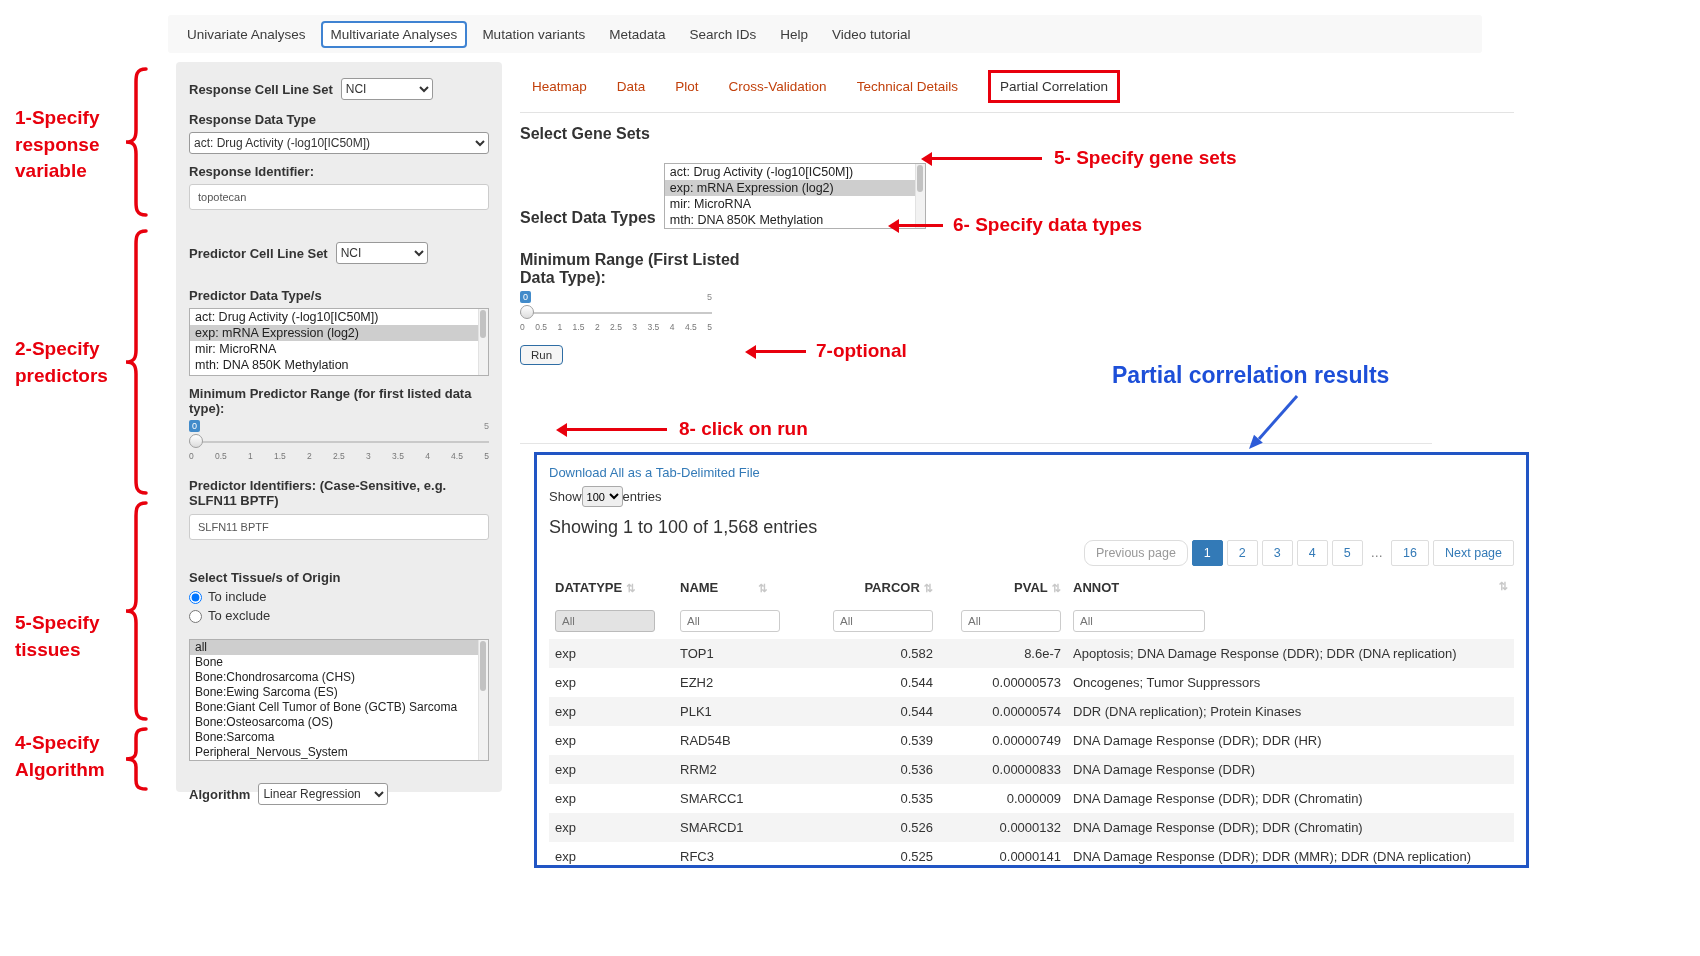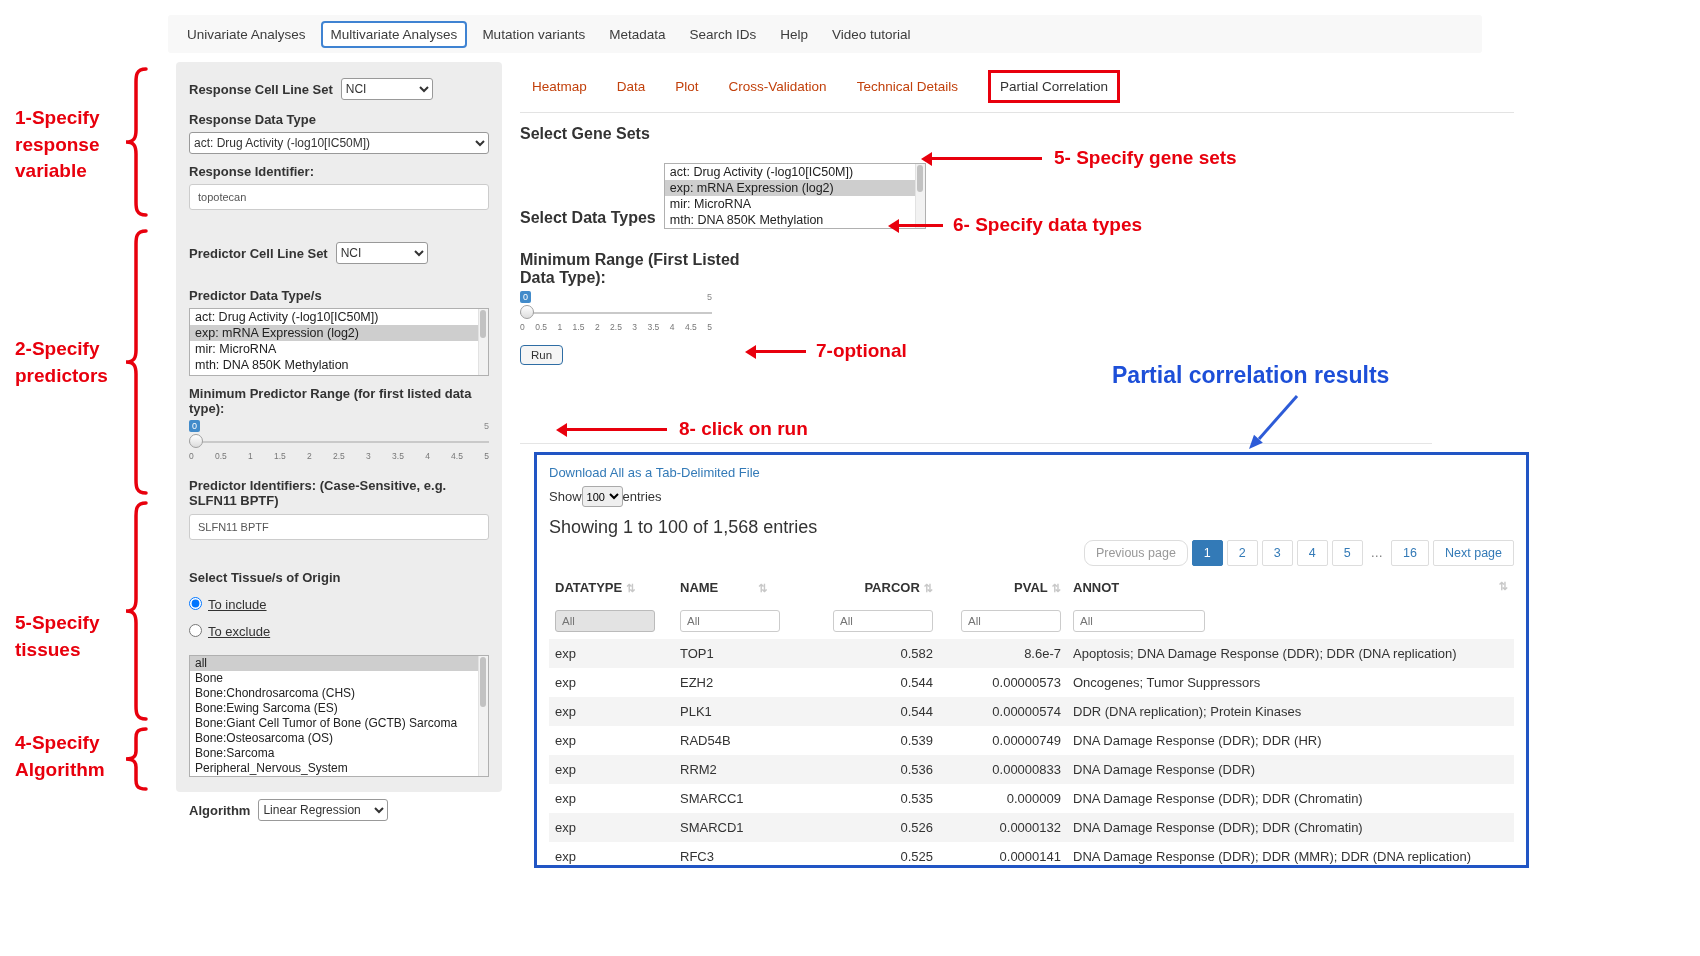--- a/index.html
+++ b/index.html
@@ -42,21 +42,21 @@
   .slider{position:relative;height:46px;margin-top:4px;}
   .slider-val{position:absolute;left:0;top:0;background:#428bca;color:#fff;font-size:9px;
               padding:0 3px;border-radius:2px;line-height:12px;}
   .slider-max{position:absolute;right:0;top:1px;font-size:9px;color:#888;}
   .slider-track{position:absolute;left:0;right:0;top:21px;height:2px;background:#c9c9c9;}
   .slider-handle{position:absolute;left:0;top:14px;width:14px;height:14px;border-radius:50%;
                  background:linear-gradient(#fff,#ddd);border:1px solid #a0a0a0;box-sizing:border-box;}
   .slider-ticks{position:absolute;left:0;right:0;top:31px;display:flex;justify-content:space-between;
                 font-size:8.5px;color:#777;}
 
-  .radio-row{display:flex;align-items:flex-start;gap:6px;margin-top:12px;font-size:13px;text-decoration:underline;}
+  .radio-row{display:flex;align-items:flex-end;gap:6px;margin-top:4px;font-size:13px;}
   .radio-row input{margin:0;}
 
   
   .main-col{position:absolute;left:520px;top:70px;width:994px;}
   .tabs{display:flex;align-items:center;gap:30px;padding:0 0 9px 12px;border-bottom:1px solid #e3e3e3;
         font-size:13.5px;}
   .tab{color:#c2410c;cursor:pointer;white-space:nowrap;}
   .tab.active{color:#333;border:3px solid #e8000d;padding:6px 9px;background:#fff;}
   .field-row{display:flex;align-items:flex-end;gap:8px;margin-top:12px;}
   .field-row .lbl{flex:0 0 100px;padding-bottom:2px;}

